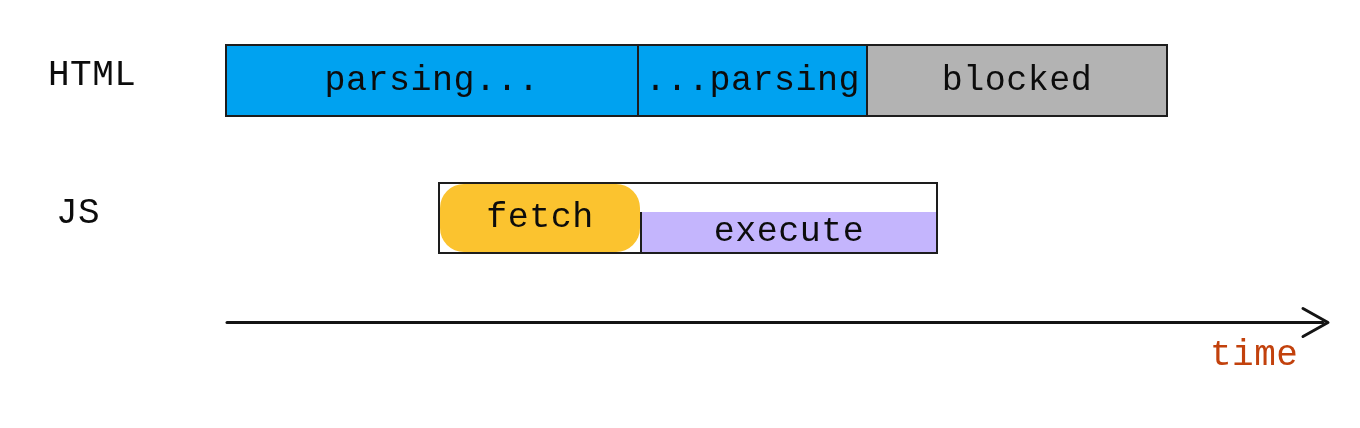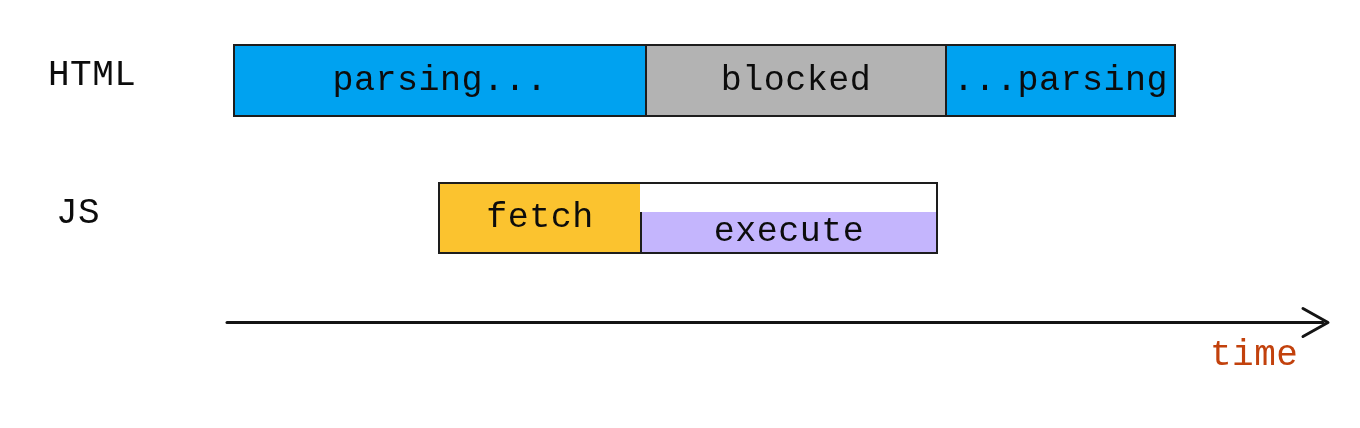--- a/index.html
+++ b/index.html
@@ -24,39 +24,39 @@
   }
   .row-label.html { left: 48px; top: 58px; }
   .row-label.js   { left: 56px; top: 196px; }
 
   .bar {
     position: absolute;
     display: flex;
     box-sizing: border-box;
     border: 2.5px solid #1d1d1d;
   }
-  .bar-html { left: 225px; top: 44px;  width: 943px; height: 73px; margin-left: 8px; }
+  .bar-html { left: 225px; top: 44px;  width: 943px; height: 73px; }
   .bar-js   { left: 438px; top: 182px; width: 500px; height: 72px; }
 
   .seg {
     display: flex;
     align-items: center;
     justify-content: center;
     box-sizing: border-box;
     font-size: 35px;
     color: #0c0c0c;
     letter-spacing: 0.5px;
     white-space: nowrap;
   }
   .seg + .seg { border-left: 2.5px solid #1d1d1d; }
 
   .seg-parsing-start  { width: 410px; background: #00a2f0; }
   .seg-blocked        { width: 300px; background: #b3b3b3; }
   .seg-parsing-resume { flex: 1;      background: #00a2f0; }
-  .seg-fetch          { width: 200px; background: #fbc32f; }
+  .seg-fetch          { width: 200px; background: #fbc32f; border-radius: 24px; }
   .seg-execute        { flex: 1;      background: #c4b5fd; margin-top: 28px; }
 
   .axis {
     position: absolute;
     left: 220px;
     top: 300px;
     width: 1125px;
     height: 50px;
   }
   .axis-label {
@@ -71,22 +71,22 @@
 </style>
 </head>
 <body>
 
 <div class="canvas">
 
   <div class="row-label html">HTML</div>
 
   <div class="bar bar-html">
     <div class="seg seg-parsing-start">parsing...</div>
+    <div class="seg seg-parsing-resume">...parsing</div>
     <div class="seg seg-blocked">blocked</div>
-    <div class="seg seg-parsing-resume">...parsing</div>
   </div>
 
   <div class="row-label js">JS</div>
 
   <div class="bar bar-js">
     <div class="seg seg-fetch">fetch</div>
     <div class="seg seg-execute">execute</div>
   </div>
 
   <svg class="axis" viewBox="0 0 1125 50">

